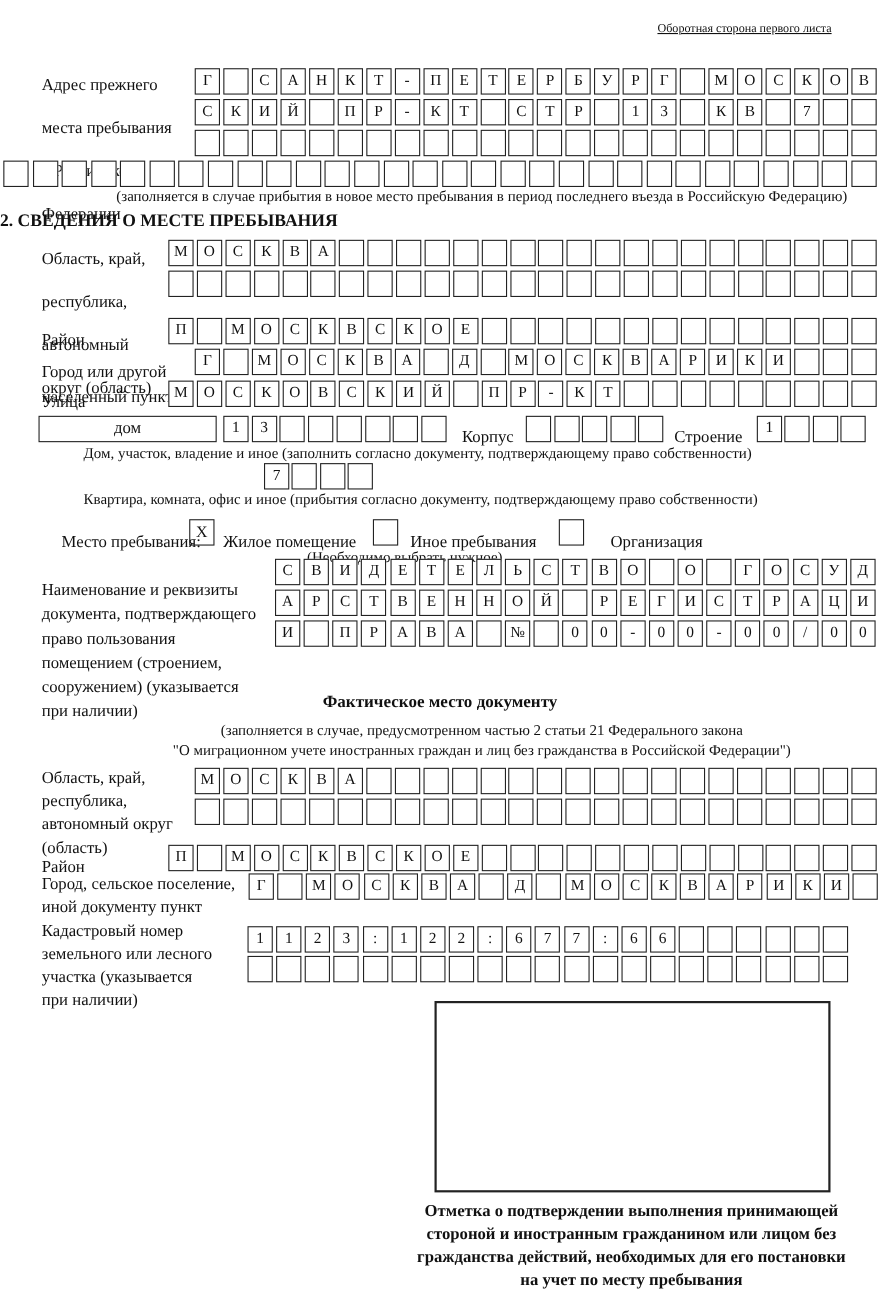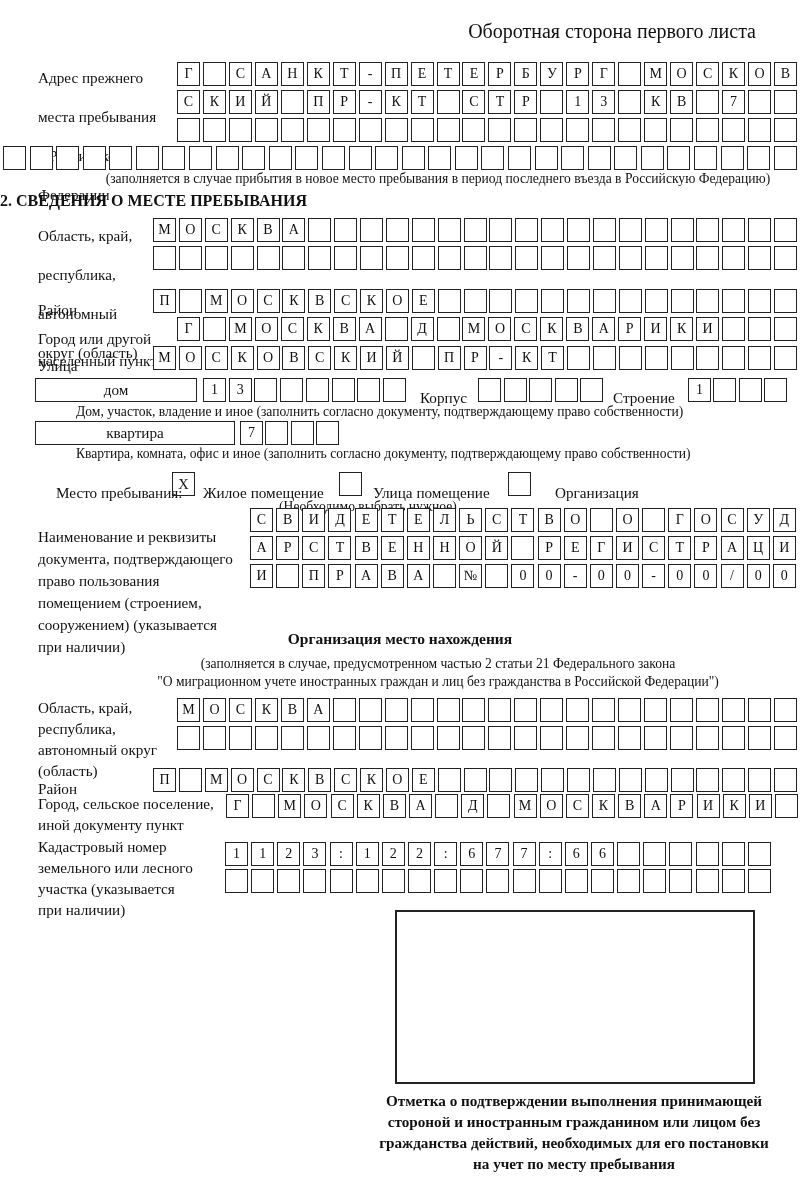--- a/index.html
+++ b/index.html
@@ -6,21 +6,22 @@
   .page{
     position:relative;
     width:800px;height:1180px;
     background:#ffffff;
     font-family:"Liberation Serif", serif;
     color:#111;
     overflow:hidden;
   }
   .hdr{
     position:absolute;top:20px;right:44px;
-    font-size:20px;
+    font-size:11px;
+    text-decoration:underline;
   }
   .label{
     position:absolute;
     font-size:15.2px;
     line-height:39px;
     white-space:pre-line;
   }
   .label.lh22{line-height:22px;margin-top:15px;}
   .label.lh21{line-height:21px;}
   .boxrow{
@@ -373,34 +374,33 @@
     </div>
   <div class="label" style="left:613px;top:378px">Строение</div>
   <div class="boxrow" style="left:688px;top:378px;width:99px">
       <span class="cell">1</span>
       <span class="cell">&nbsp;</span>
       <span class="cell">&nbsp;</span>
       <span class="cell">&nbsp;</span>
     </div>
   <div class="note" style="left:38px;top:404px">Дом, участок, владение и иное (заполнить согласно документу, подтверждающему право собственности)</div>
 
-  <div class="widebox" style="left:35px;top:421px;width:198px">квартира</div>
   <div class="boxrow" style="left:240px;top:421px;width:99px">
       <span class="cell">7</span>
       <span class="cell">&nbsp;</span>
       <span class="cell">&nbsp;</span>
       <span class="cell">&nbsp;</span>
     </div>
-  <div class="note" style="left:38px;top:446px">Квартира, комната, офис и иное (заполнить согласно документу, подтверждающему право собственности)</div>
+  <div class="note" style="left:38px;top:446px">Квартира, комната, офис и иное (прибытия согласно документу, подтверждающему право собственности)</div>
 
   <div class="label" style="left:56px;top:473px">Место пребывания:</div>
   <div class="cellbox" style="left:172px;top:472px">X</div>
   <div class="label" style="left:203px;top:473px">Жилое помещение</div>
   <div class="cellbox" style="left:339px;top:472px"></div>
-  <div class="label" style="left:373px;top:473px">Улица помещение</div>
+  <div class="label" style="left:373px;top:473px">Иное пребывания</div>
   <div class="cellbox" style="left:508px;top:472px"></div>
   <div class="label" style="left:555px;top:473px">Организация</div>
   <div class="note" style="left:170px;top:499px;width:320px;text-align:center">(Необходимо выбрать нужное)</div>
 
   <div class="label lh22" style="left:38px;top:511px;width:210px">Наименование и реквизиты
 документа, подтверждающего
 право пользования
 помещением (строением,
 сооружением) (указывается
 при наличии)</div>
@@ -467,21 +467,21 @@
       <span class="cell">0</span>
       <span class="cell">0</span>
       <span class="cell">-</span>
       <span class="cell">0</span>
       <span class="cell">0</span>
       <span class="cell">/</span>
       <span class="cell">0</span>
       <span class="cell">0</span>
     </div>
 
-  <div class="sub-title" style="top:630px">Организация место нахождения</div>
+  <div class="sub-title" style="top:630px">Фактическое место документу</div>
   <div class="note center" style="top:656px">(заполняется в случае, предусмотренном частью 2 статьи 21 Федерального закона</div>
   <div class="note center" style="top:674px">"О миграционном учете иностранных граждан и лиц без гражданства в Российской Федерации")</div>
 
   <div class="label lh21" style="left:38px;top:697px;width:145px">Область, край,
 республика,
 автономный округ
 (область)</div>
   <div class="boxrow" style="left:177px;top:698px;width:620px">
       <span class="cell">М</span>
       <span class="cell">О</span>

